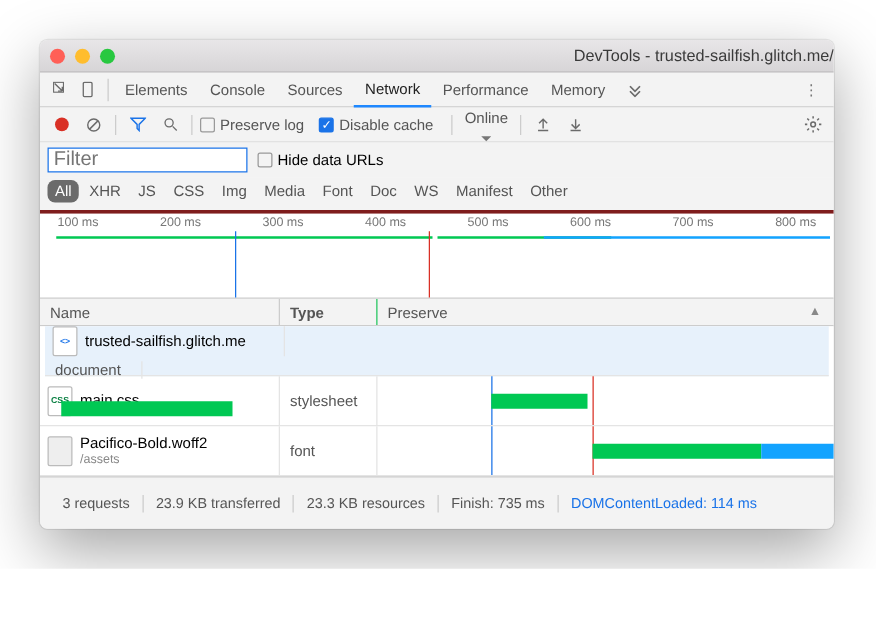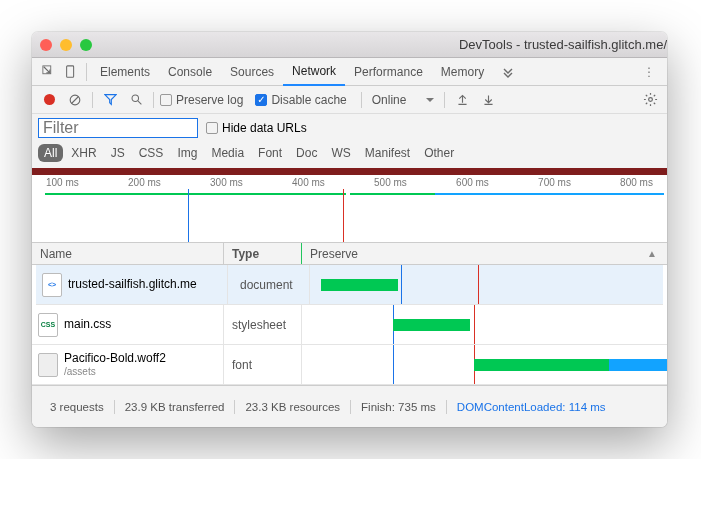--- a/index.html
+++ b/index.html
@@ -20,26 +20,26 @@
 .tabs .more { margin-left: 4px; }
 .tabs .dots { margin-left: auto; padding: 0 6px; color: #777; }
 .toolbar { display: flex; align-items: center; height: 28px; padding: 0 6px; background: #f3f3f3; border-bottom: 1px solid #ddd; font-size: 12px; color: #555; gap: 4px; }
 .toolbar .btn { width: 22px; height: 22px; display: flex; align-items: center; justify-content: center; color: #6b6b6b; }
 .rec { width: 11px; height: 11px; border-radius: 50%; background: #d93025; }
 .toolbar .sep { width: 1px; height: 16px; background: #ccc; margin: 0 2px; }
 .funnel { color: #1a73e8 !important; }
 .cb { width: 12px; height: 12px; border: 1px solid #999; border-radius: 2px; margin-right: 4px; display: inline-flex; align-items: center; justify-content: center; font-size: 10px; }
 .cb.checked { background: #1a73e8; border-color: #1a73e8; color: #fff; }
 .lbl { display: flex; align-items: center; margin-right: 8px; }
-.sel { display: flex; align-items: center; gap: 4px; margin: 0 4px; }
+.sel { display: flex; align-items: center; gap: 4px; margin: 0 4px; flex-direction: column; }
 .caret { width: 0; height: 0; border-left: 4px solid transparent; border-right: 4px solid transparent; border-top: 4px solid #777; }
 .gear { margin-left: auto; }
 .filterbar { display: flex; align-items: center; height: 28px; padding: 4px 6px; background: #f3f3f3; font-size: 12px; gap: 8px; }
 .filter-input { width: 160px; height: 20px; border: 1px solid #1a73e8; outline: none; font-size: 16px; padding: 0 4px; background: #fff; color: #888; }
-.typebar { display: flex; align-items: center; gap: 2px; padding: 2px 6px 6px; background: #f3f3f3; border-bottom: 7px solid #7f1d1d; font-size: 12px; color: #555; }
+.typebar { display: flex; align-items: center; gap: 2px; padding: 2px 6px 6px; background: #f3f3f3; border-bottom: 3px solid #7f1d1d; font-size: 12px; color: #555; }
 .typebar span { padding: 2px 6px; border-radius: 6px; }
 .typebar span.active { background: #6b6b6b; color: #fff; }
 .overview { height: 68px; background: #fff; border-bottom: 1px solid #ccc; position: relative; }
 .ov-ticks { display: flex; justify-content: space-between; font-size: 10px; color: #777; padding: 2px 14px 0; }
 .ov-area { position: absolute; left: 0; right: 0; top: 14px; bottom: 0; }
 .ov-line { position: absolute; top: 4px; height: 2px; }
 .ov-v { position: absolute; top: 0; bottom: 0; width: 1px; }
 .headers { display: flex; background: #f3f3f3; border-bottom: 1px solid #ccc; font-size: 12px; color: #555; height: 22px; align-items: center; }
 .col-name { width: 192px; padding-left: 8px; border-right: 1px solid #ccc; height: 100%; display: flex; align-items: center; }
 .col-type { width: 78px; padding-left: 8px; border-right: 1px solid #22c55e; height: 100%; display: flex; align-items: center; font-weight: bold; }

